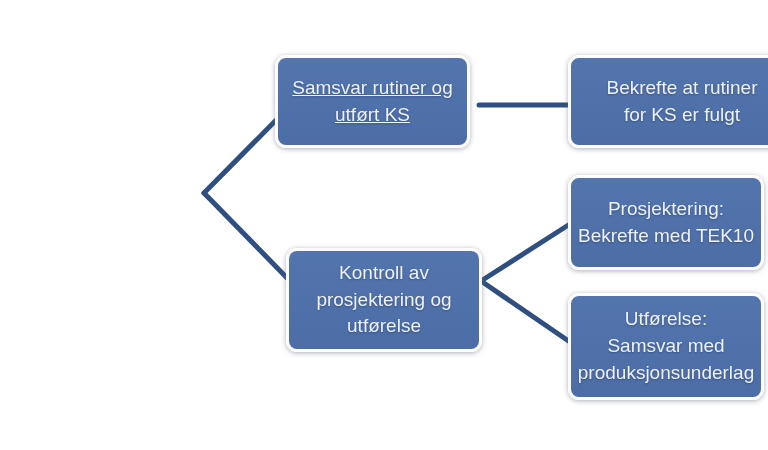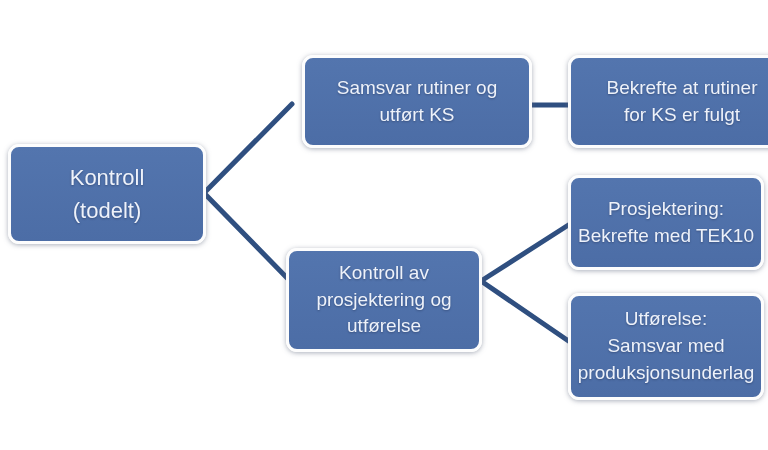--- a/index.html
+++ b/index.html
@@ -40,43 +40,39 @@
     font-size: 19px;
     line-height: 1.42;
     text-shadow: 0 1px 2px rgba(30, 45, 80, 0.45);
   }
   .node .label {
     white-space: pre-line;
     width: 100%;
     padding: 0 2px;
   }
   .node--kontroll            { left:   8px; top: 144px; width: 198px; height: 100px; font-size: 22px; line-height: 1.5; }
-  .node--samsvar-rutiner     { left: 302px; top:  55px; width: 230px; height:  93px; }
+  .node--samsvar-rutiner     { left: 275px; top:  55px; width: 195px; height:  93px; text-decoration: underline; }
   .node--bekrefte-rutiner    { left: 568px; top:  55px; width: 228px; height:  93px; }
   .node--kontroll-prosj      { left: 286px; top: 248px; width: 196px; height: 104px; }
   .node--prosjektering       { left: 568px; top: 175px; width: 196px; height:  95px; }
   .node--utforelse           { left: 568px; top: 293px; width: 196px; height: 107px; }
 </style>
 </head>
 <body>
 
 <div class="canvas">
 
   <svg class="connector-layer" viewBox="0 0 768 450" xmlns="http://www.w3.org/2000/svg">
     <line x1="204" y1="193" x2="292" y2="104" stroke="#2f4f80" stroke-width="5" stroke-linecap="round"></line>
     <line x1="204" y1="193" x2="292" y2="283" stroke="#2f4f80" stroke-width="5" stroke-linecap="round"></line>
     <line x1="479" y1="105" x2="570" y2="105" stroke="#2f4f80" stroke-width="5" stroke-linecap="round"></line>
     <line x1="481" y1="281" x2="570" y2="224" stroke="#2f4f80" stroke-width="5" stroke-linecap="round"></line>
     <line x1="481" y1="281" x2="570" y2="342" stroke="#2f4f80" stroke-width="5" stroke-linecap="round"></line>
   </svg>
 
-  <div class="node node--kontroll">
-    <span class="label">Kontroll
-(todelt)</span>
-  </div>
 
   <div class="node node--samsvar-rutiner">
     <span class="label">Samsvar rutiner og
 utført KS</span>
   </div>
 
   <div class="node node--bekrefte-rutiner">
     <span class="label">Bekrefte at rutiner
 for KS er fulgt</span>
   </div>

